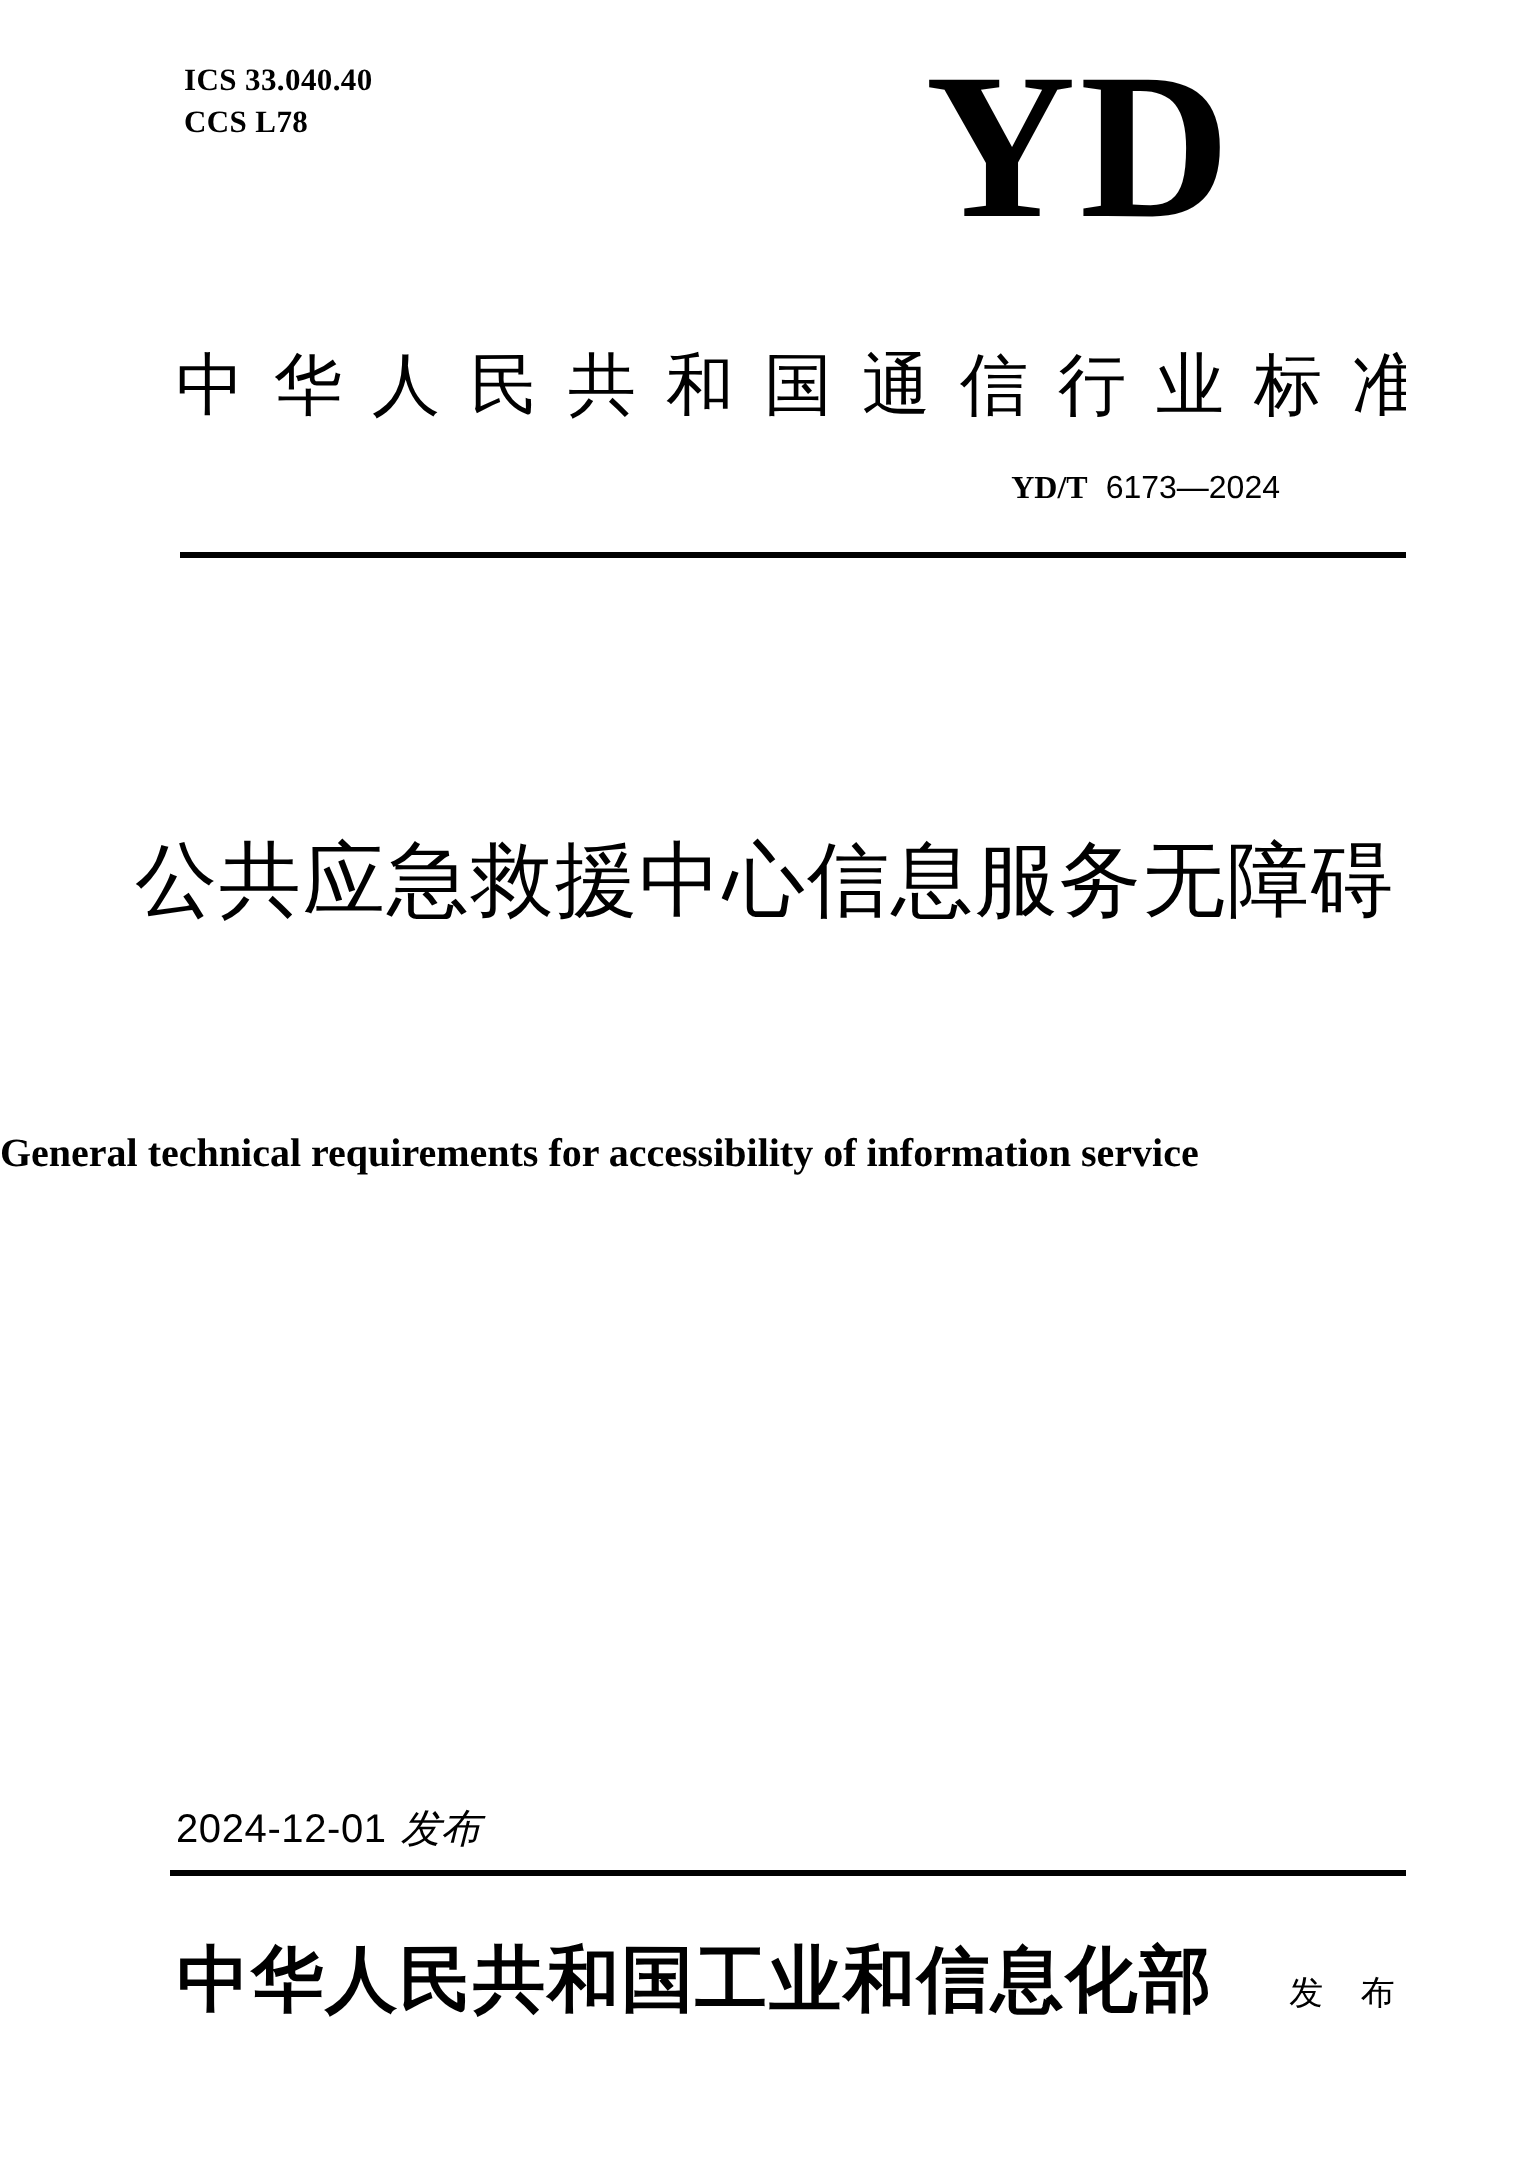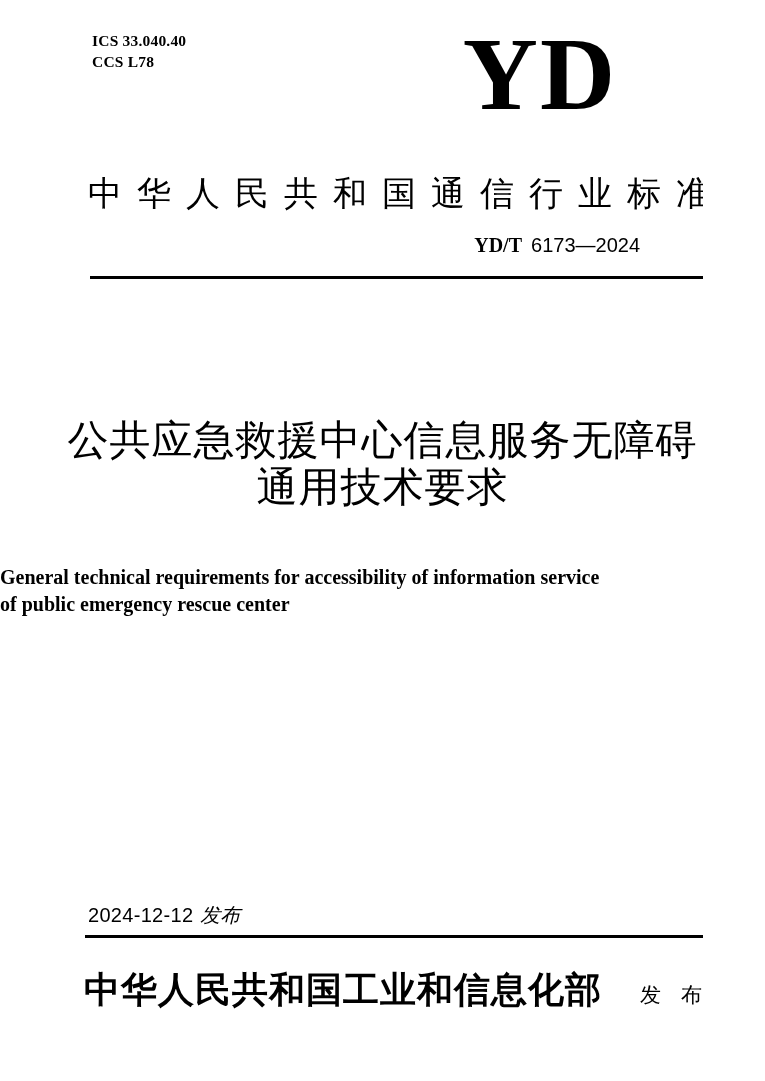--- a/index.html
+++ b/index.html
@@ -55,21 +55,21 @@
   .justify-chars {
     display: flex;
     justify-content: space-between;
   }
 
   
   .doc-number {
     position: absolute;
     right: 63px;
     top: 233px;
-    font-size: 20px;
+    font-size: 16px;
     line-height: 24px;
     white-space: nowrap;
   }
   .doc-number .prefix {
     font-family: "Liberation Serif", serif;
     font-weight: bold;
   }
   .doc-number .num {
     font-family: "Liberation Sans", sans-serif;
     margin-left: 9px;
@@ -145,21 +145,21 @@
     transform: translateX(14px);
   }
   .publisher-name {
     font-family: "Liberation Serif", serif;
     font-weight: bold;
     font-size: 36px;
     line-height: 34px;
     letter-spacing: 1px;
   }
   .publish-label {
-    font-size: 21px;
+    font-size: 17px;
     letter-spacing: 7px;
     margin-left: 38px;
     white-space: nowrap;
   }
 </style>
 </head>
 <body>
 
 <div class="page">
 
@@ -187,31 +187,29 @@
     </div>
 
   <div class="doc-number">
     <span class="prefix">YD/T</span><span class="num">6173—2024</span>
   </div>
 
   <div class="rule rule-top"></div>
 
   <div class="title-cn">
     <div>公共应急救援中心信息服务无障碍</div>
-    <div>通用技术要求</div>
   </div>
 
   <div class="title-en">
     <div>General technical requirements for accessibility of information service</div>
-    <div>of public emergency rescue center</div>
   </div>
 
   <div class="dates-row">
     <div class="date-group">
-      <span class="d">2024-12-12</span><span class="lbl">发布</span>
+      <span class="d">2024-12-01</span><span class="lbl">发布</span>
     </div>
   </div>
 
   <div class="rule rule-bottom"></div>
 
   <div class="publisher-row">
     <span class="publisher-name">中华人民共和国工业和信息化部</span>
     <span class="publish-label">发 布</span>
   </div>
 

